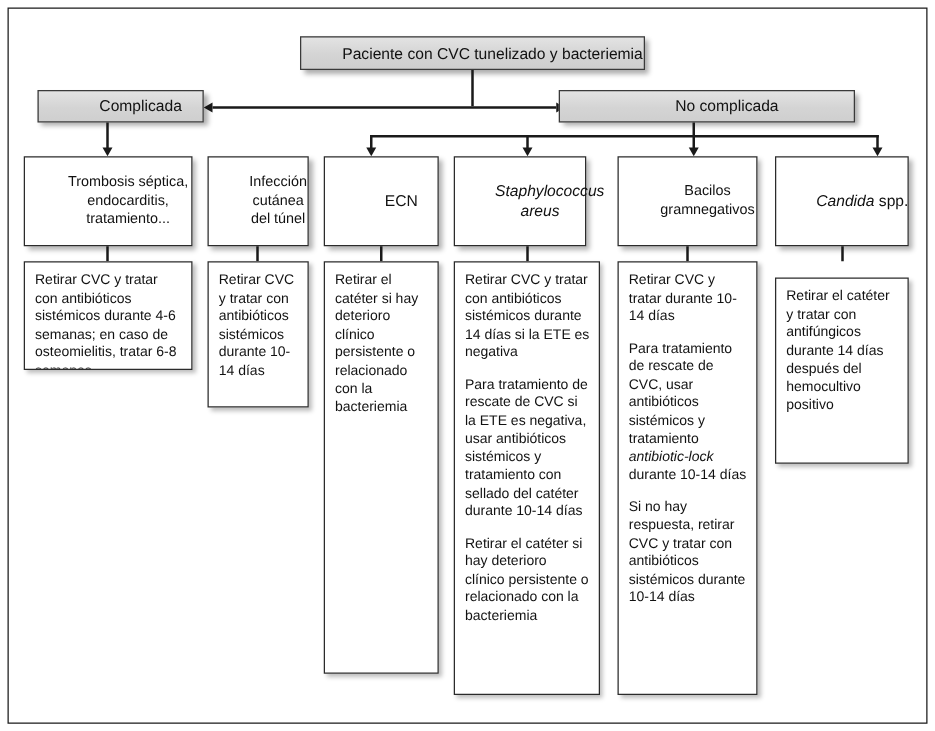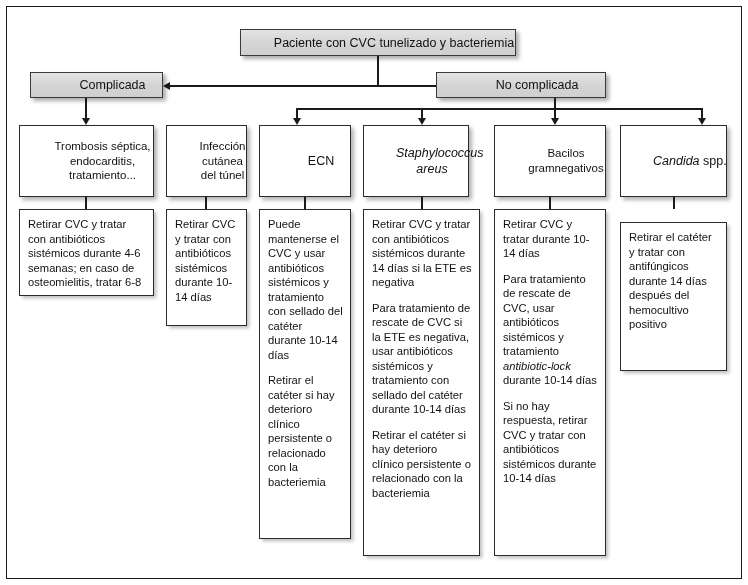--- a/index.html
+++ b/index.html
@@ -122,21 +122,21 @@
 
   <div class="ln hline" style="left:170px; top:85px; width:275px; height:2px;"></div>
 
   <div class="arrow-left" style="left:163px; top:81.5px;"></div>
   <div class="arrow-right" style="left:445px; top:81.5px;"></div>
 
   <div class="node shaded center" style="left:30px; top:72px; width:133px; height:26px;text-align:center;">
     <span class="txt hdr">Complicada</span>
   </div>
 
-  <div class="node shaded center" style="left:436px; top:72px; width:170px; height:26px;">
+  <div class="node shaded center" style="left:447px; top:72px; width:237px; height:26px;">
     <span class="txt hdr">No complicada</span>
   </div>
 
   <div class="ln vline" style="left:85px; top:98px; width:2px; height:21px;"></div>
   <div class="arrow-down" style="left:81.5px; top:118px;"></div>
 
   <div class="ln vline" style="left:554px; top:98px; width:2px; height:11px;"></div>
   <div class="ln hline" style="left:296px; top:108px; width:407px; height:2px;"></div>
 
   <div class="ln vline" style="left:296px; top:108px; width:2px; height:12px;"></div>
@@ -200,21 +200,20 @@
 
   <div class="detail" style="left:19px; top:209px; width:135px; height:87px;">
     <p>Retirar CVC y tratar con antibióticos sistémicos durante 4-6 semanas; en caso de osteomielitis, tratar 6-8 semanas</p>
   </div>
 
   <div class="detail" style="left:166px; top:209px; width:81px; height:117px;">
     <p>Retirar CVC y tratar con antibióticos sistémicos durante 10-14 días</p>
   </div>
 
   <div class="detail" style="left:259px; top:209px; width:92px; height:330px;">
-    <p>Puede mantenerse el CVC y usar antibióticos sistémicos y tratamiento con sellado del catéter durante 10-14 días</p>
     <p>Retirar el catéter si hay deterioro clínico persistente o relacionado con la bacteriemia</p>
   </div>
 
   <div class="detail" style="left:363px; top:209px; width:117px; height:347px;">
     <p>Retirar CVC y tratar con antibióticos sistémicos durante 14 días si la ETE es negativa</p>
     <p>Para tratamiento de rescate de CVC si la ETE es negativa, usar antibióticos sistémicos y tratamiento con sellado del catéter durante 10-14 días</p>
     <p>Retirar el catéter si hay deterioro clínico persistente o relacionado con la bacteriemia</p>
   </div>
 
   <div class="detail" style="left:494px; top:209px; width:112px; height:347px;">

